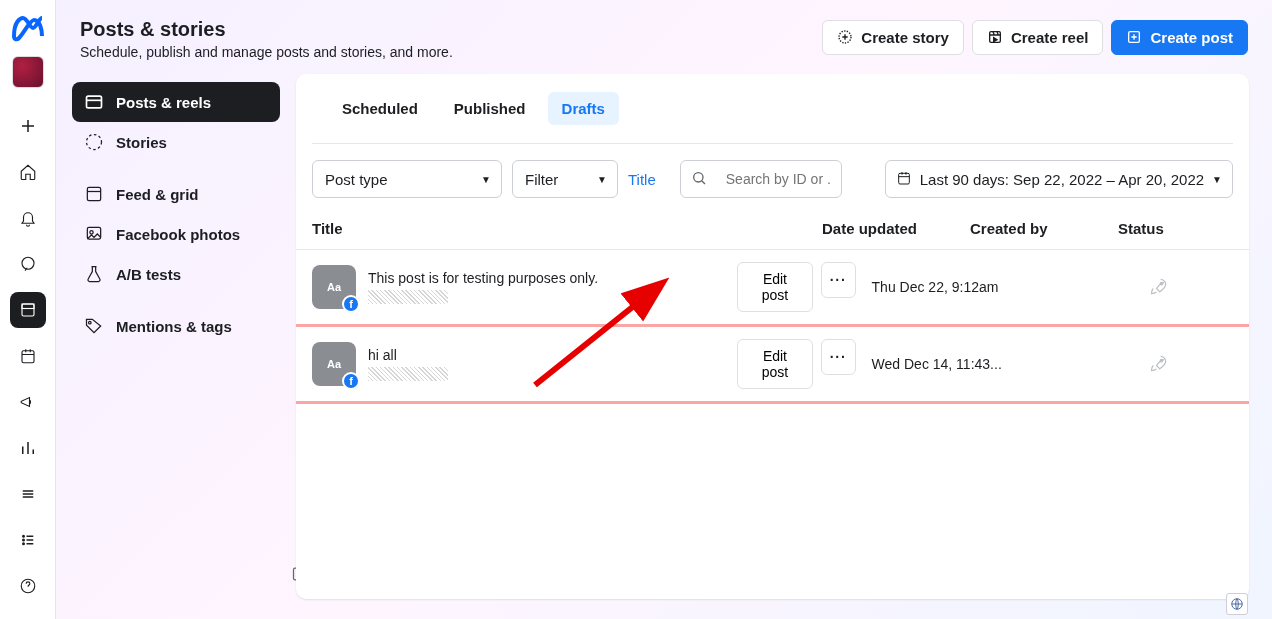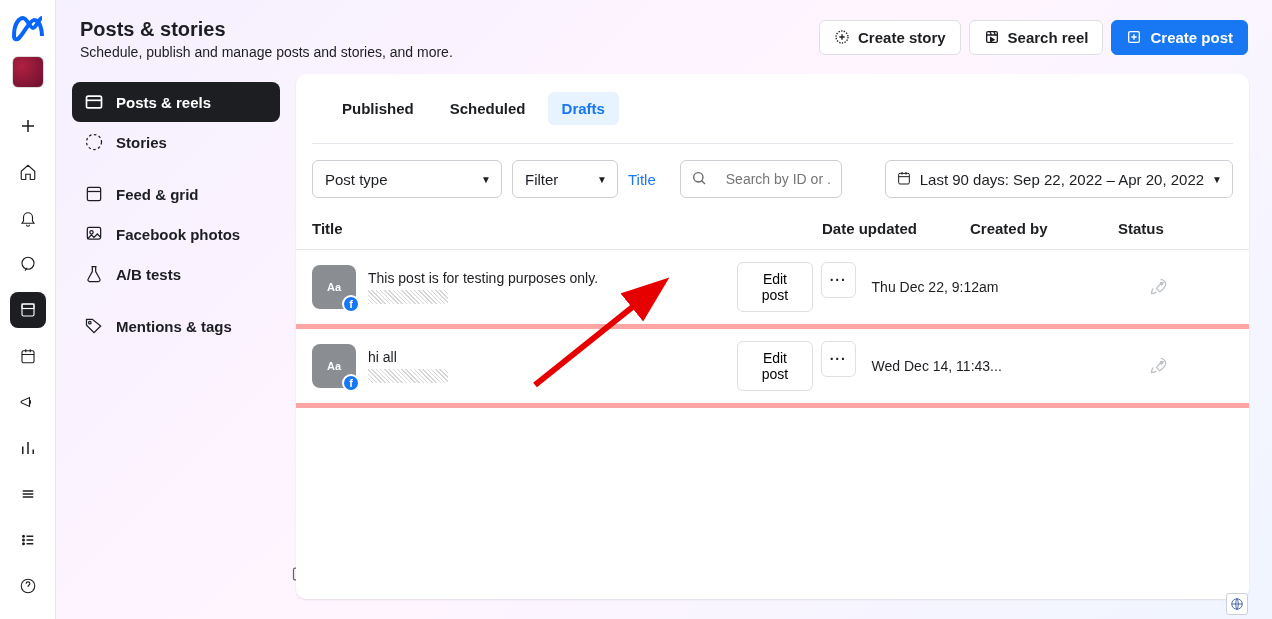--- a/index.html
+++ b/index.html
@@ -234,21 +234,21 @@
   border-bottom: 1px solid #e4e6eb;
 }
 .col-title { width: 510px; padding-left: 0; }
 .col-date { width: 148px; }
 .col-created { width: 148px; }
 .col-status { width: 90px; }
 .row {
   display: flex;
   align-items: center;
   padding: 12px 16px;
-  border-bottom: 5px solid #fca5a5;
+  border-bottom: 3px solid #fca5a5;
   min-height: 72px;
 }
 .row .thumb {
   width: 44px; height: 44px;
   background: #8a8d91;
   border-radius: 8px;
   display: flex; align-items: center; justify-content: center;
   color: #fff;
   font-size: 11px;
   font-weight: 600;
@@ -484,37 +484,37 @@
     <span>Create story</span>
   </button>
   <button class="btn">
     <span class="btn-icon">
       <svg viewBox="0 0 24 24" width="16" height="16" fill="none" stroke="currentColor" stroke-width="2">
           <rect x="4" y="4" width="16" height="16" rx="2"></rect>
           <path d="M4 9h16M9 4l2 5M15 4l2 5" fill="none"></path>
           <path d="M10 13l5 3-5 3v-6z" fill="currentColor"></path>
         </svg>
     </span>
-    <span>Search reel</span>
+    <span>Create reel</span>
   </button>
   <button class="btn primary">
     <span class="btn-icon">
       <svg viewBox="0 0 24 24" width="16" height="16" fill="none" stroke="currentColor" stroke-width="2">
           <rect x="4" y="4" width="16" height="16" rx="2"></rect>
           <path d="M12 8v8M8 12h8"></path>
         </svg>
     </span>
     <span>Create post</span>
   </button>
 </div>
 
 <div class="main-panel">
   <div class="tabs">
+    <div class="tab">Scheduled</div>
     <div class="tab">Published</div>
-    <div class="tab">Scheduled</div>
     <div class="tab active">Drafts</div>
   </div>
   <div class="tabs-divider"></div>
 
   <div class="filters-row">
     <div class="select w1">
       <span>Post type</span>
       <span class="chev">▼</span>
     </div>
     <div class="select w2">

